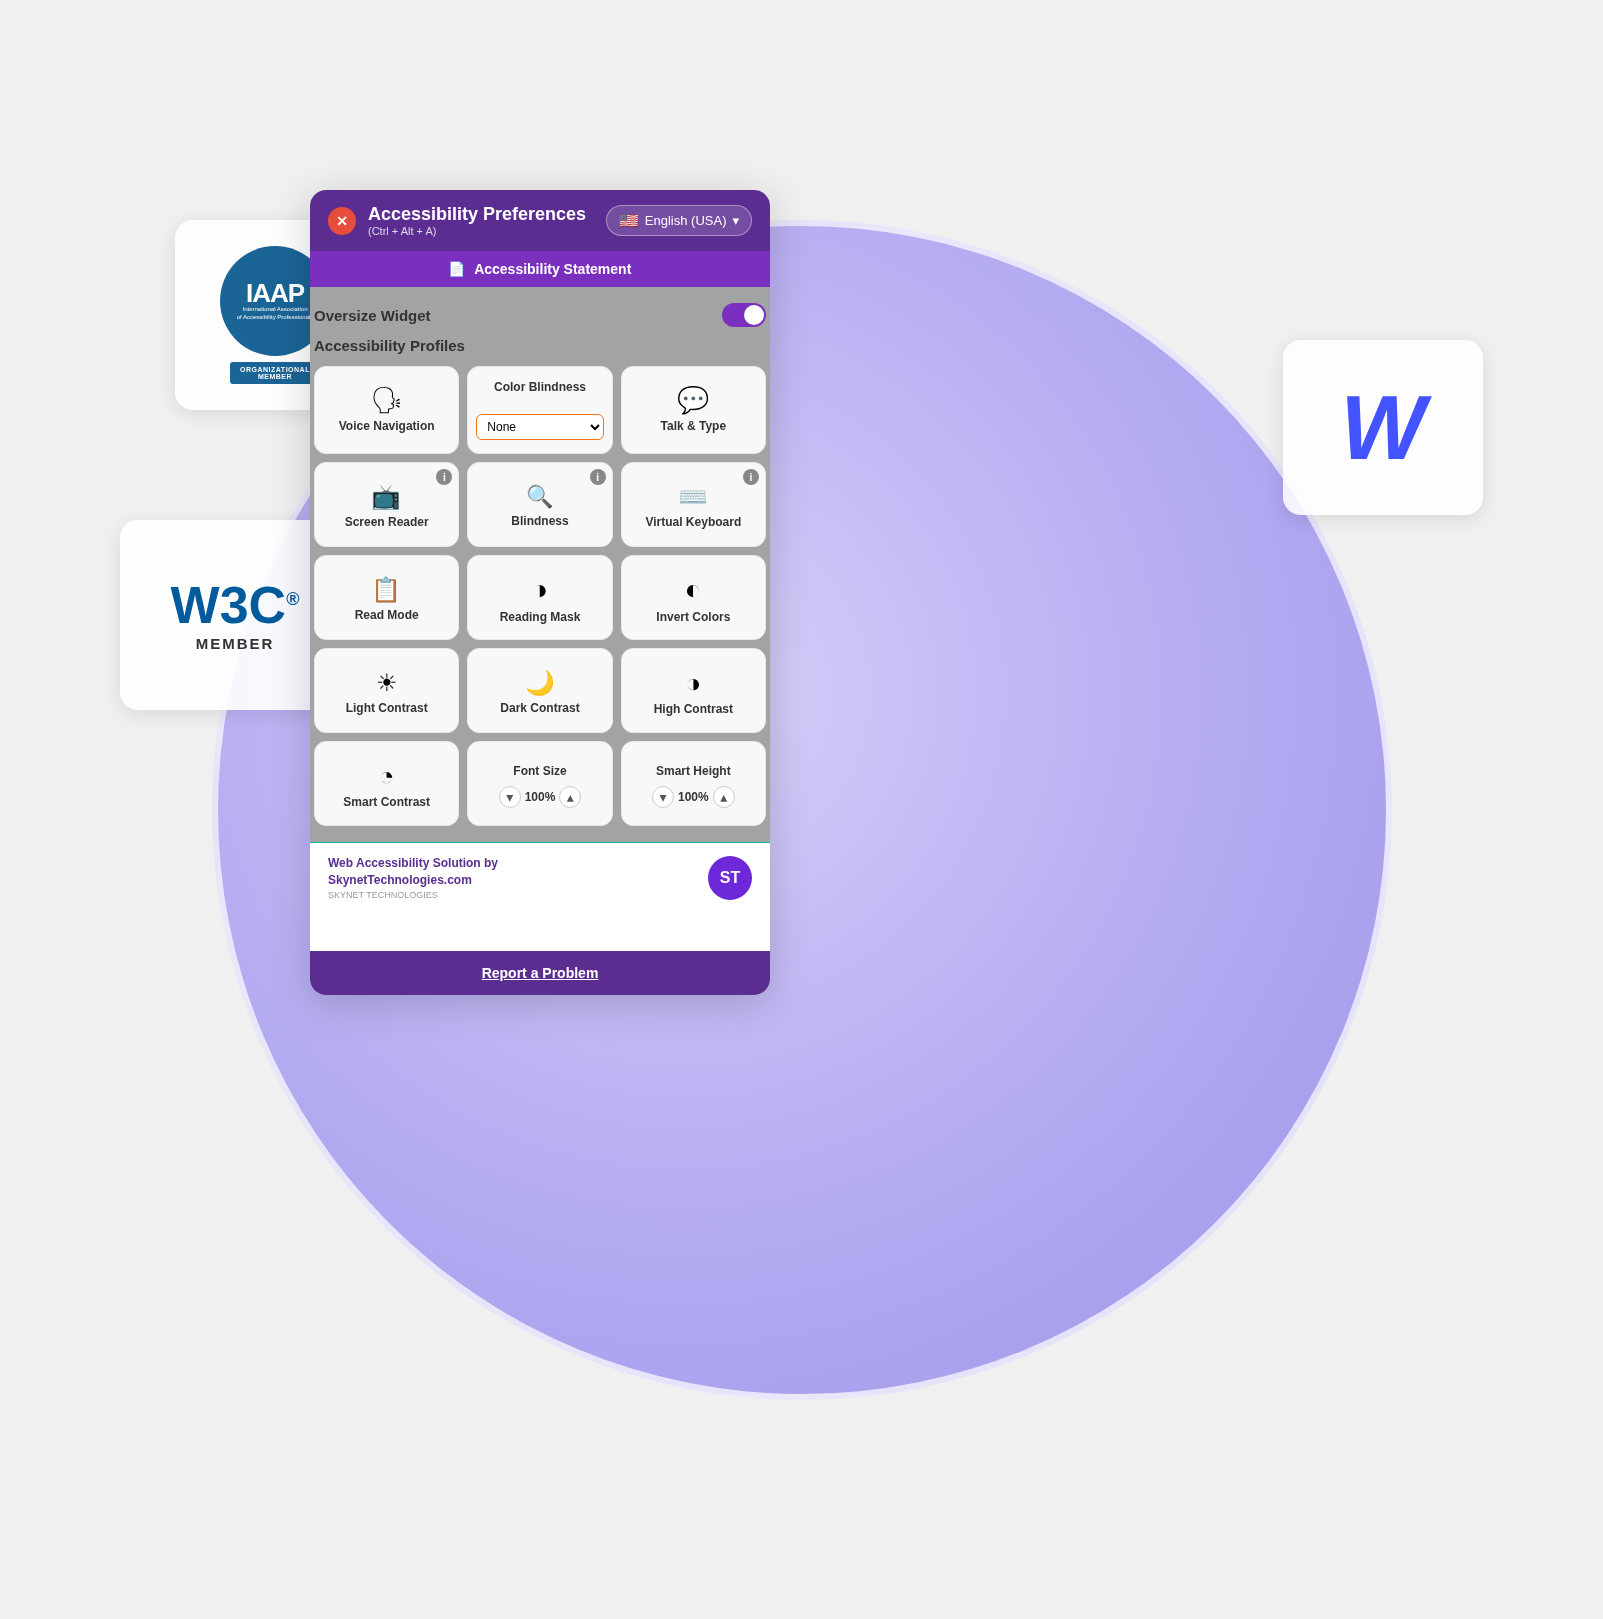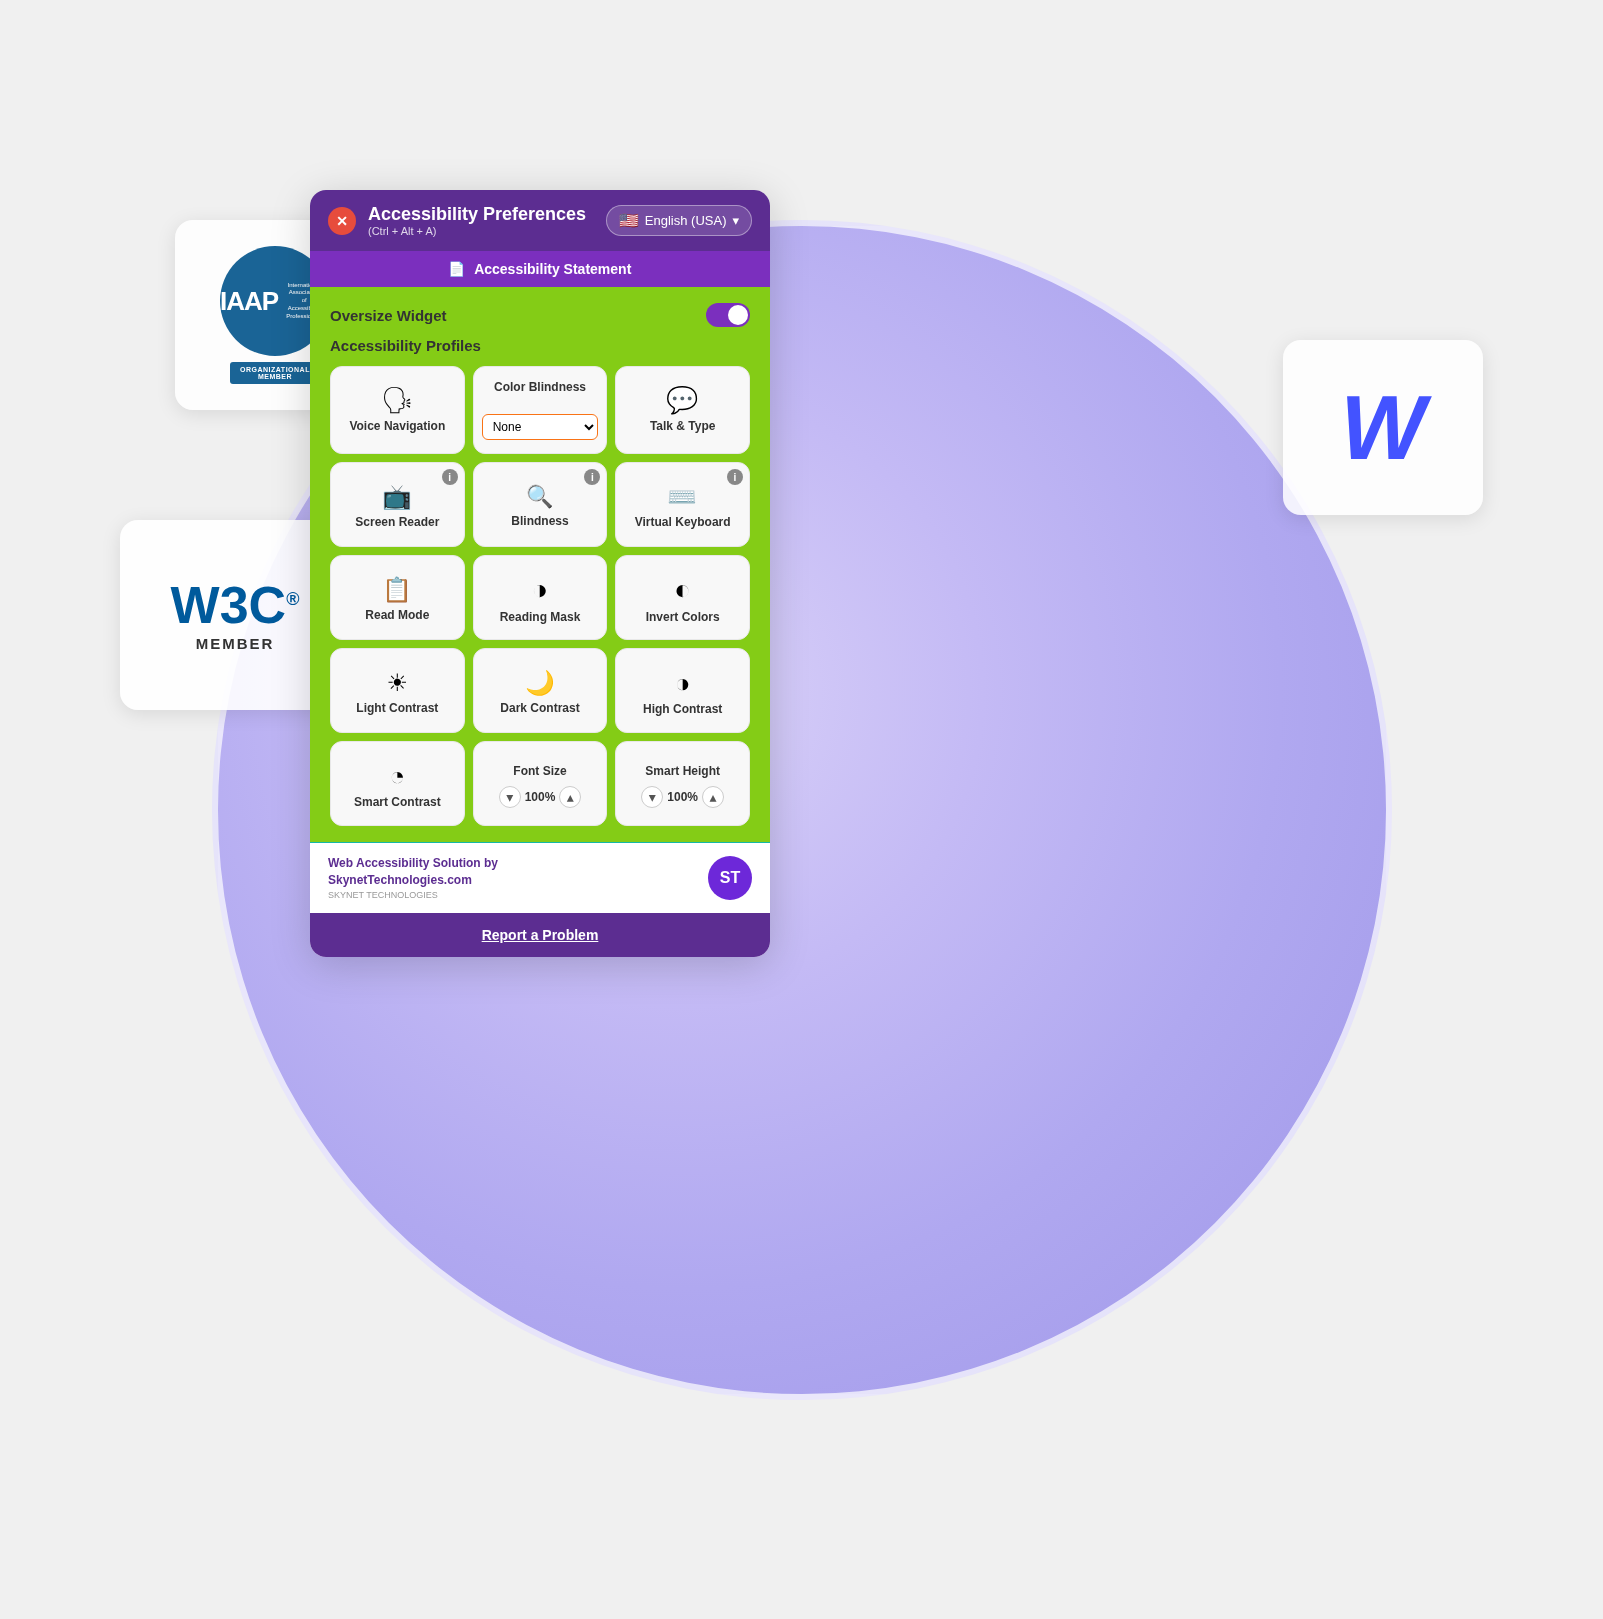--- a/index.html
+++ b/index.html
@@ -51,21 +51,23 @@
       display: flex;
       flex-direction: column;
       align-items: center;
     }
     .iaap-circle {
       width: 110px;
       height: 110px;
       border-radius: 50%;
       background: #1a6496;
       display: flex;
-      align-items: center;
+      flex-direction: column;
+      align-items: center;
+      justify-content: center;
       color: white;
       text-align: center;
     }
     .iaap-text-main {
       font-size: 26px;
       font-weight: 900;
       letter-spacing: -1px;
       line-height: 1;
     }
     .iaap-text-sub {
@@ -218,22 +220,22 @@
       justify-content: center;
       gap: 8px;
       color: white;
       font-size: 14px;
       font-weight: 600;
       cursor: pointer;
     }
 
     
     .panel-body {
-      padding: 16px 20px;
-      background: #84cc16;
+      padding: 16px 4px;
+      background: #a3a3a3;
     }
 
     
     .oversize-row {
       display: flex;
       align-items: center;
       justify-content: space-between;
       margin-bottom: 10px;
     }
     .oversize-label {
@@ -435,20 +437,21 @@
     
     .report-btn {
       background: #5c2d91;
       color: white;
       padding: 14px;
       text-align: center;
       font-size: 14px;
       font-weight: 600;
       cursor: pointer;
       text-decoration: underline;
+      margin-top: 38px;
     }
   </style>
 </head>
 <body>
 
 <div class="scene">
 
   <div class="circle-bg"></div>
 
   <div class="iaap-card">

